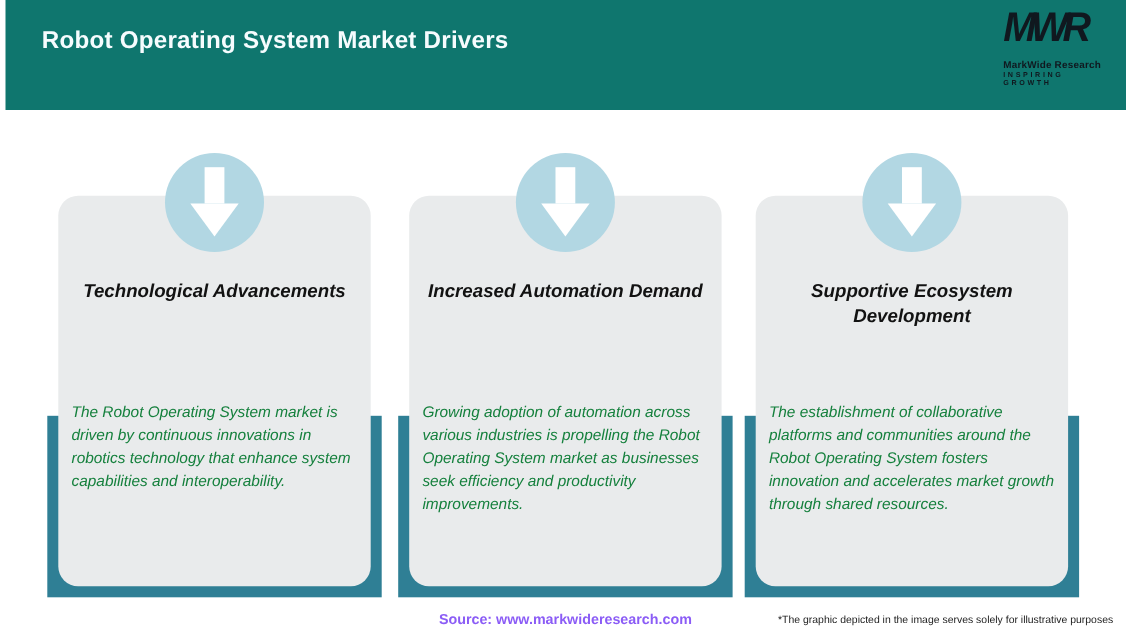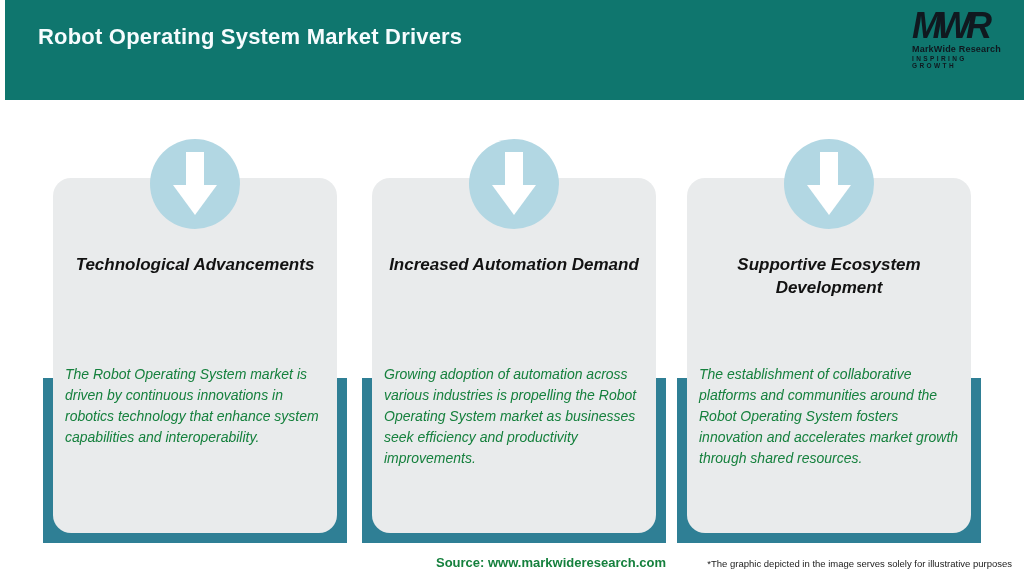--- a/index.html
+++ b/index.html
@@ -38,21 +38,21 @@
     line-height: 34px;
     font-weight: 800;
     font-style: italic;
     letter-spacing: -5px;
     transform: scaleY(1.05);
   }
   .logo-company {
     font-size: 9px;
     font-weight: bold;
     letter-spacing: 0.2px;
-    margin-top: 2px;
+    margin-top: 12px;
   }
   .logo-tagline {
     font-size: 6.5px;
     font-weight: bold;
     letter-spacing: 2.4px;
     margin-top: 1px;
   }
 
   
   .card-group { position: absolute; top: 0; width: 304px; height: 488px; font-style: italic; }
@@ -112,24 +112,24 @@
     border-left: 22px solid transparent;
     border-right: 22px solid transparent;
     border-top: 30px solid #ffffff;
   }
 
   
   .source-line {
     position: absolute;
     left: 362px; top: 555px;
     width: 304px;
-    text-align: right;
+    text-align: center;
     font-size: 13px;
     font-weight: bold;
-    color: #15803d;
+    color: #8b5cf6;
   }
   .disclaimer {
     position: absolute;
     right: 12px; top: 558px;
     font-size: 9.5px;
     color: #1c1c1c;
   }
 </style>
 </head>
 <body>

